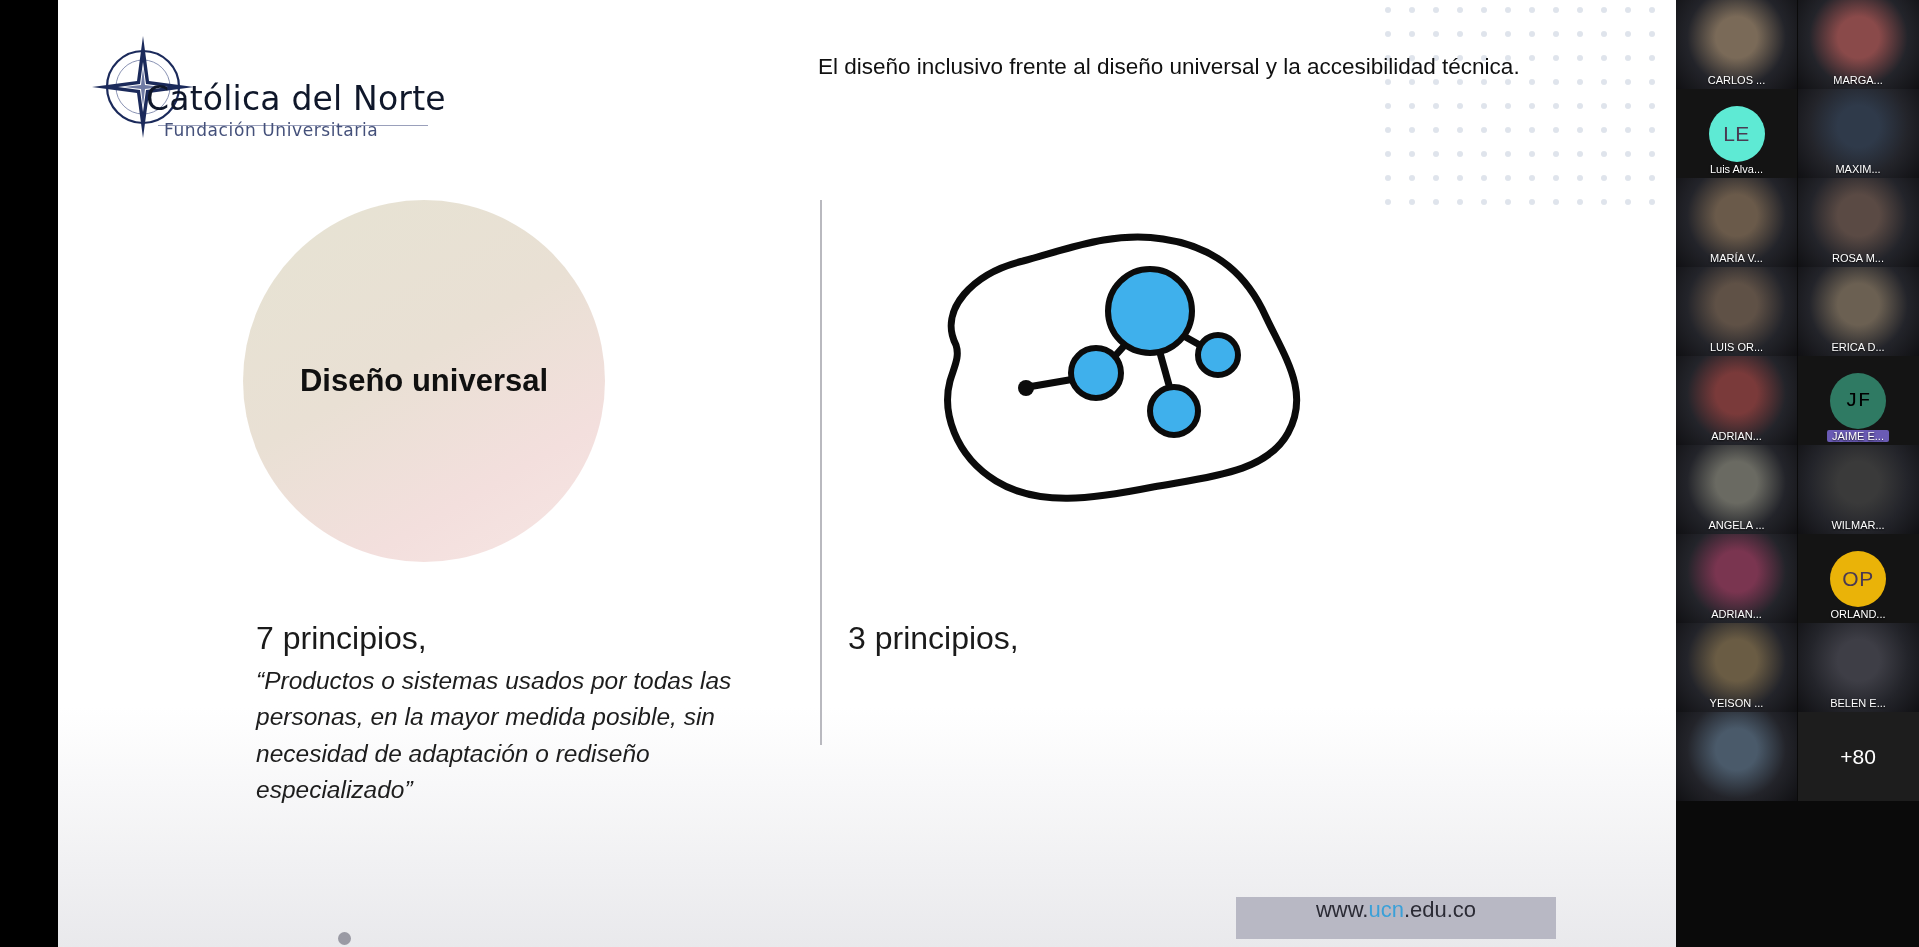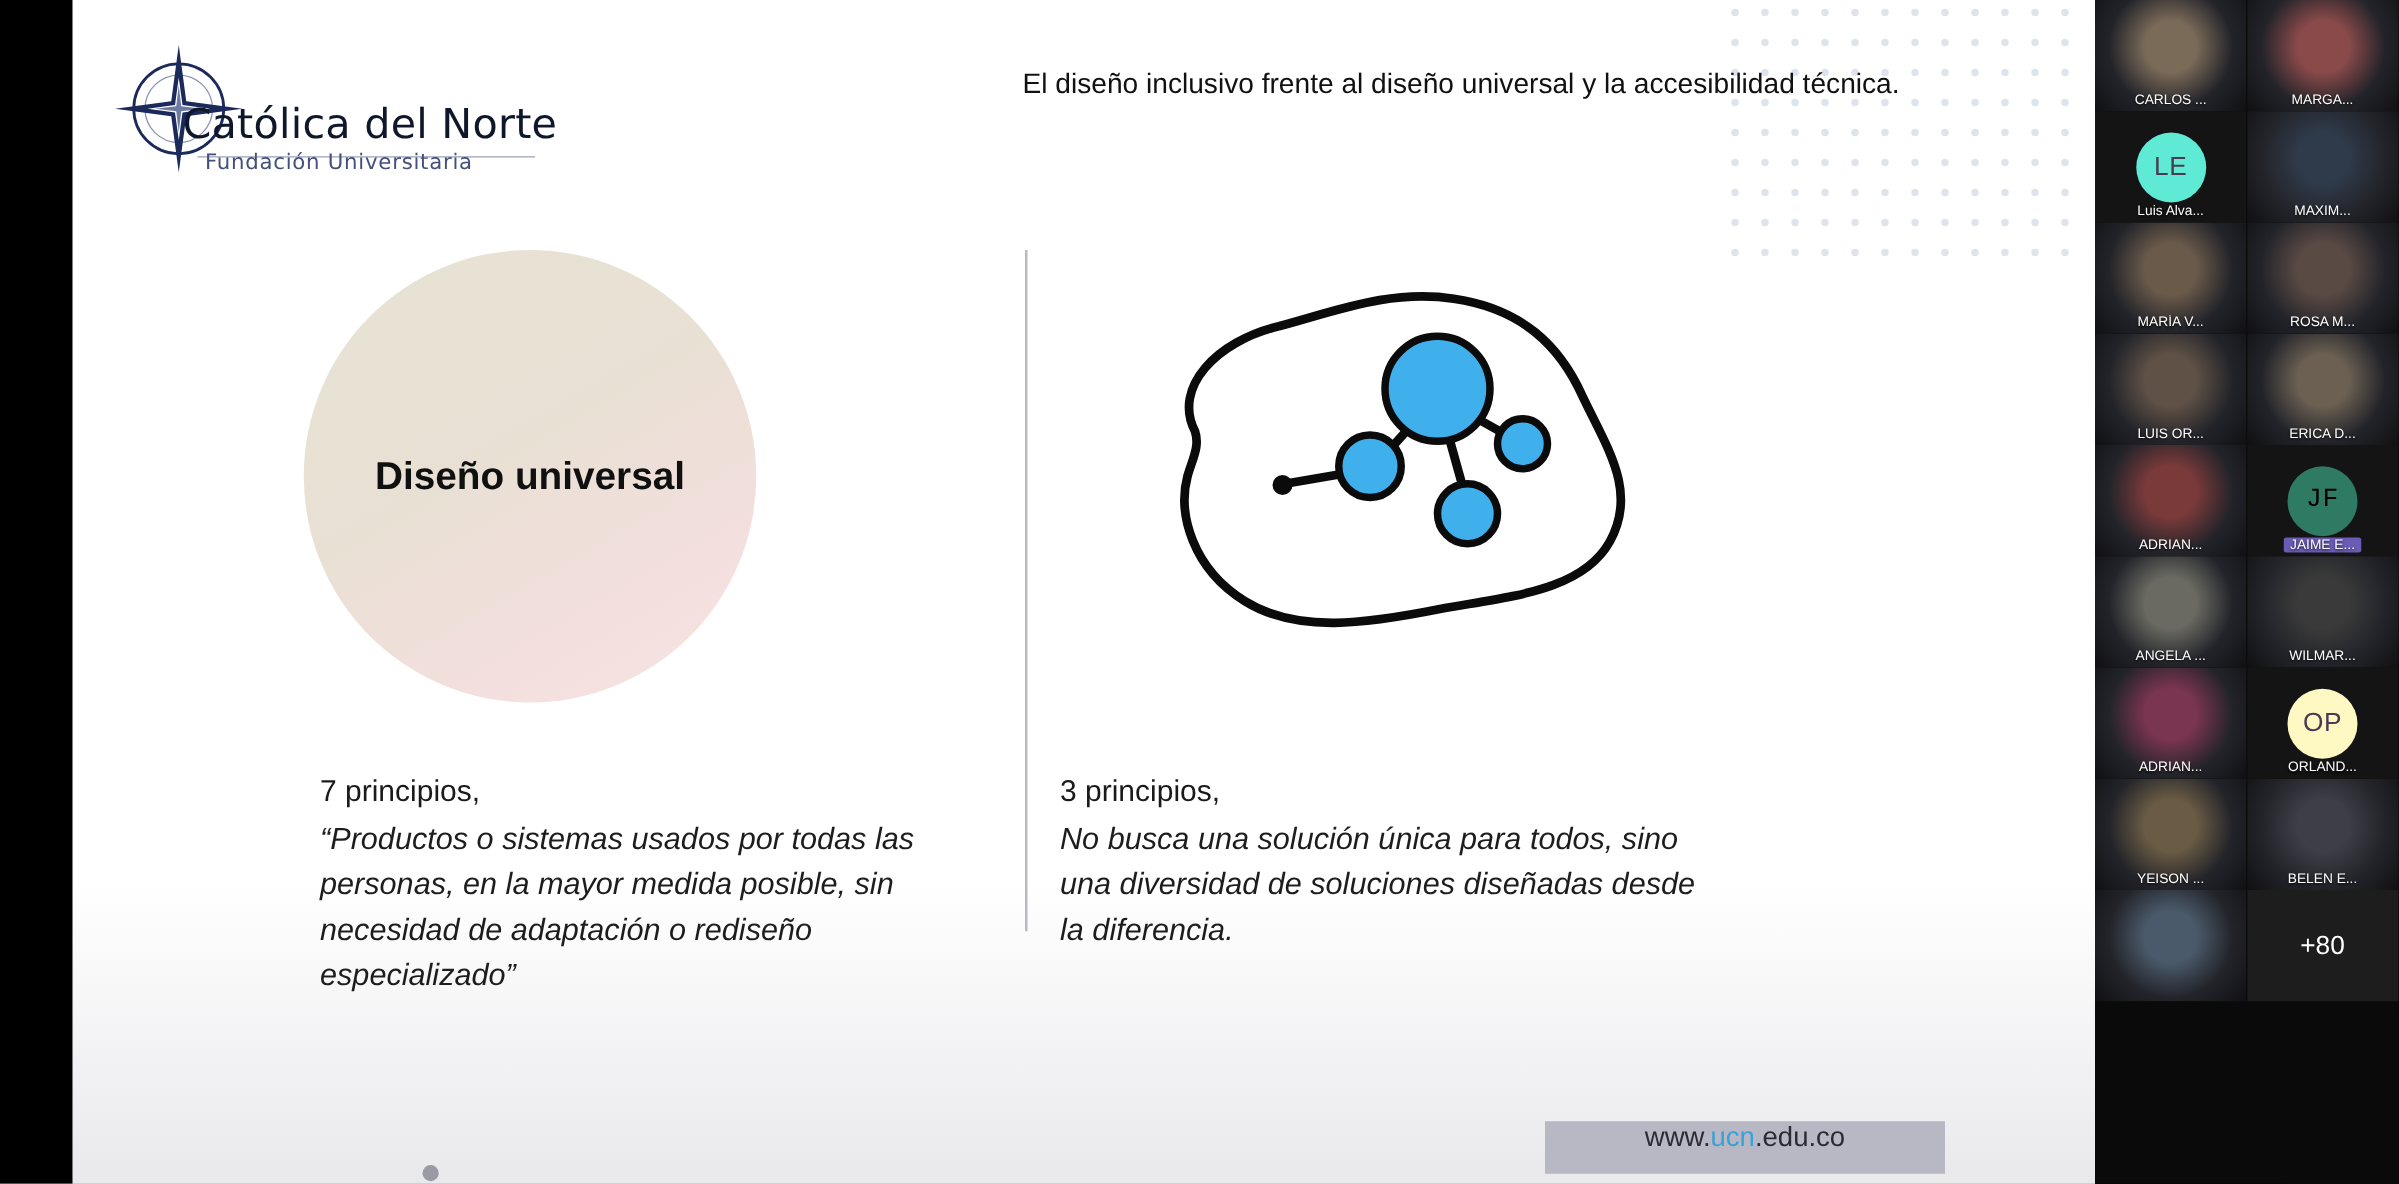--- a/index.html
+++ b/index.html
@@ -161,21 +161,21 @@
 
   .col {
     position: absolute;
     width: 520px;
   }
   .col-left { left: 198px; top: 620px; }
   .col-right { left: 790px; top: 620px; }
 
   .col-title {
     font-family: "Liberation Sans", sans-serif;
-    font-size: 24px;
+    font-size: 32px;
     color: #1a1a1a;
     line-height: 1.15;
     margin: 0 0 6px 0;
   }
   .col-body {
     font-family: "Liberation Sans", sans-serif;
     font-style: italic;
     font-size: 24.5px;
     color: #1d1d1d;
     line-height: 1.49;
@@ -456,21 +456,20 @@
         <circle cx="256" cy="186" r="24" fill="#3fb0ec" stroke="#0b0b0b" stroke-width="6"></circle>
       </svg>
 
       <div class="col col-left">
         <div class="col-title">7 principios,</div>
         <div class="col-body">“Productos o sistemas usados por todas las personas, en la mayor medida posible, sin necesidad de adaptación o rediseño especializado”</div>
       </div>
 
       <div class="col col-right">
         <div class="col-title">3 principios,</div>
-        <div class="col-body">No busca una solución única para todos, sino una diversidad de soluciones diseñadas desde la diferencia.</div>
       </div>
 
       <div class="slide-dot"></div>
 
       <div class="url-pill">
         <span>www.</span>
           <span class="accent">ucn</span>
           <span>.edu.co</span>
       </div>
 
@@ -526,21 +525,21 @@
       </div>
       <div class="tile">
         <div class="photo" style="background: radial-gradient(circle at 50% 42%, rgb(58, 58, 58) 0%, rgb(58, 58, 58) 26%, rgb(35, 36, 42) 62%, rgb(16, 16, 19) 100%);"></div>
         <div class="name">WILMAR...</div>
       </div>
       <div class="tile">
         <div class="photo" style="background: radial-gradient(circle at 50% 42%, rgb(122, 53, 80) 0%, rgb(122, 53, 80) 26%, rgb(35, 36, 42) 62%, rgb(16, 16, 19) 100%);"></div>
         <div class="name">ADRIAN...</div>
       </div>
       <div class="tile">
-        <div class="initials" style="background: #fef9c3; color: rgb(74, 58, 82);">OP</div>
+        <div class="initials" style="background: #eab308; color: rgb(74, 58, 82);">OP</div>
         <div class="name">ORLAND...</div>
       </div>
       <div class="tile">
         <div class="photo" style="background: radial-gradient(circle at 50% 42%, rgb(106, 92, 68) 0%, rgb(106, 92, 68) 26%, rgb(35, 36, 42) 62%, rgb(16, 16, 19) 100%);"></div>
         <div class="name">YEISON ...</div>
       </div>
       <div class="tile">
         <div class="photo" style="background: radial-gradient(circle at 50% 42%, rgb(62, 62, 70) 0%, rgb(62, 62, 70) 26%, rgb(35, 36, 42) 62%, rgb(16, 16, 19) 100%);"></div>
         <div class="name">BELEN E...</div>
       </div>

